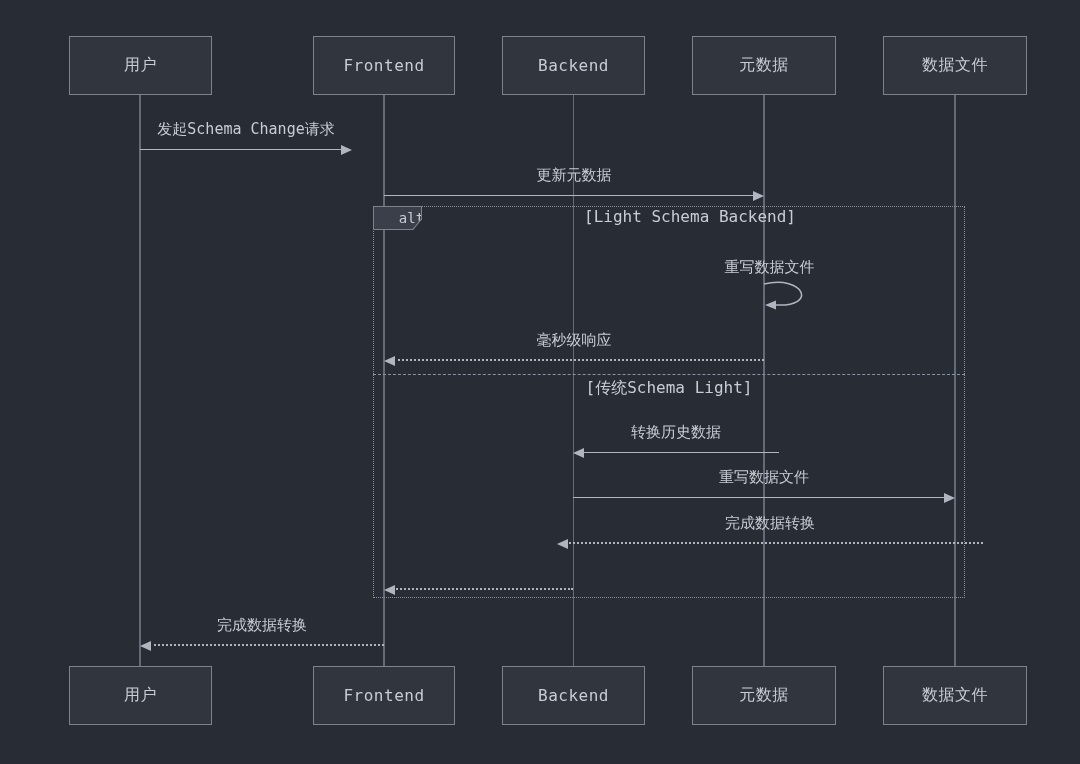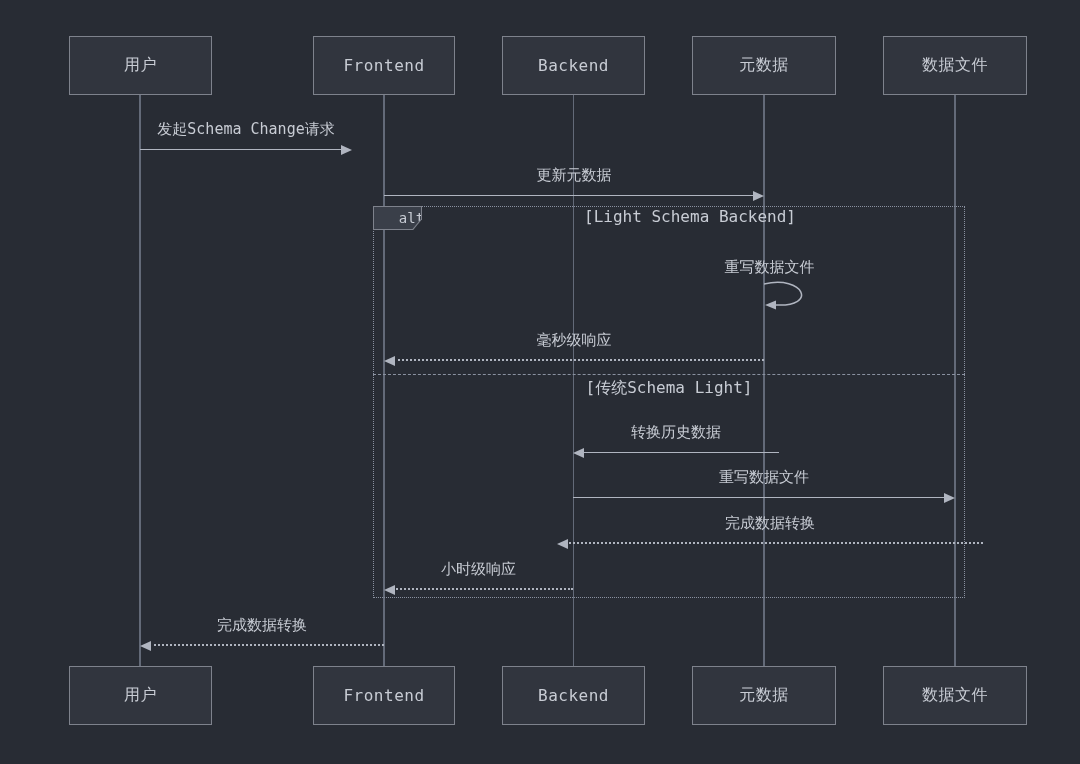--- a/index.html
+++ b/index.html
@@ -184,21 +184,20 @@
     <div class="head head-right"></div>
   </div>
 
   <div class="msg" style="left:557px; top:505px; width:426px">
     <div class="label">完成数据转换</div>
     <div class="line-dotted to-left"></div>
     <div class="head head-left"></div>
   </div>
 
   <div class="msg" style="left:384px; top:551px; width:189px">
-    <div class="label">小时级响应</div>
     <div class="line-dotted to-left"></div>
     <div class="head head-left"></div>
   </div>
 
   <div class="msg" style="left:140px; top:607px; width:244px">
     <div class="label">完成数据转换</div>
     <div class="line-dotted to-left"></div>
     <div class="head head-left"></div>
   </div>
 

